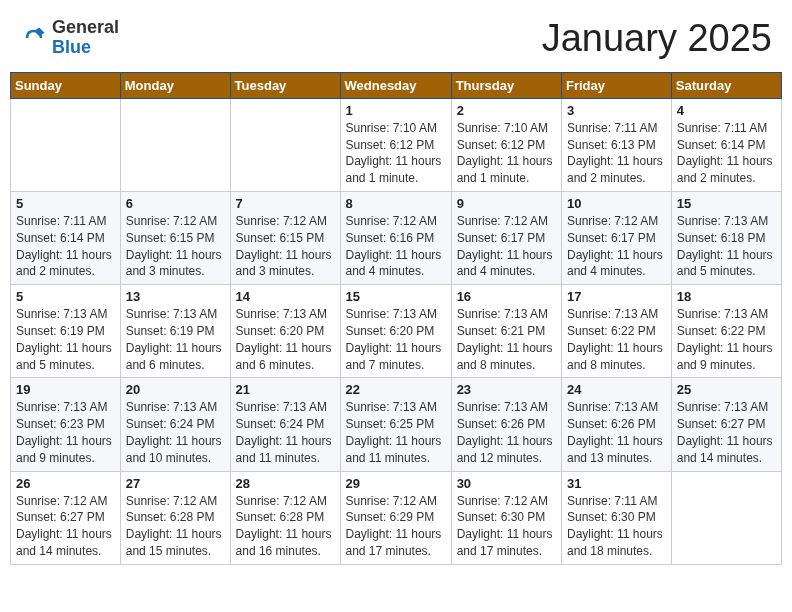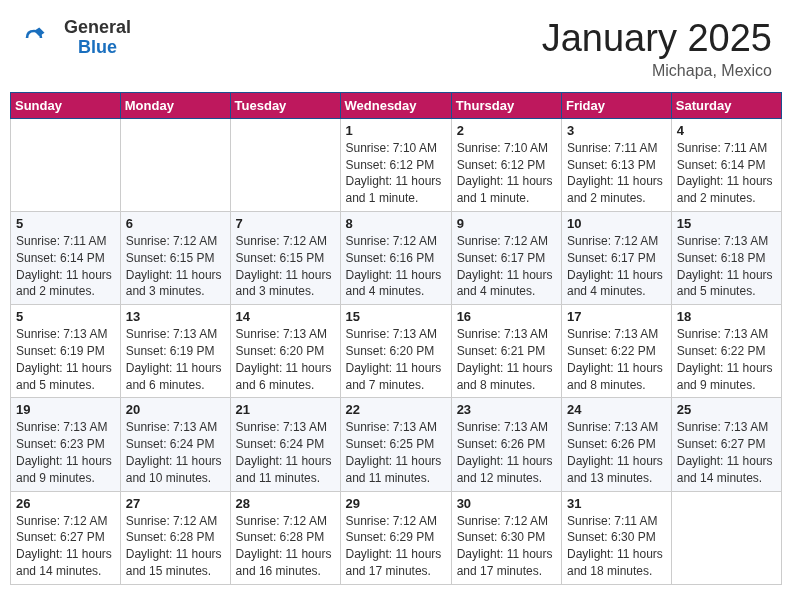--- a/index.html
+++ b/index.html
@@ -12,22 +12,21 @@
     }
     .header {
       display: flex;
       align-items: flex-start;
       justify-content: space-between;
       padding: 8px 10px 4px 10px;
     }
     .logo {
       display: flex;
       align-items: center;
-      gap: 16px;
-      text-align: center;
+      gap: 4px;
     }
     .logo-text {
       font-size: 18px;
       font-weight: bold;
       line-height: 1.1;
     }
     .logo-general { color: #333; }
     .logo-blue { color: #1a6fbe; margin-top: 8px; }
     .logo-icon {
       width: 28px;
@@ -46,21 +45,21 @@
       font-size: 16px;
       color: #555;
       margin-top: 2px;
     }
     .calendar {
       width: 100%;
       border-collapse: collapse;
       margin-top: 8px;
     }
     .calendar th {
-      background: #be185d;
+      background: #a16207;
       color: #fff;
       font-size: 13px;
       padding: 5px 4px;
       text-align: left;
       border: 1px solid #1a5090;
     }
     .calendar td {
       border: 1px solid #ccc;
       vertical-align: top;
       padding: 4px 5px;
@@ -96,21 +95,20 @@
       <path d="M8 16 Q8 8 16 8 Q24 8 24 16" fill="none" stroke="#1a6fbe" stroke-width="3"></path>
       <path d="M16 8 L22 4 L28 10 L22 14 Z" fill="#1a6fbe"></path>
     </svg>
     <div class="logo-text">
       <span class="logo-general">General</span><br>
       <span class="logo-blue">Blue</span>
     </div>
   </div>
   <div class="title-block">
     <div class="month-title">January 2025</div>
-    <div class="location">Michapa, Mexico</div>
   </div>
 </div>
 
 <table class="calendar">
   <thead>
     <tr>
       <th>Sunday</th>
       <th>Monday</th>
       <th>Tuesday</th>
       <th>Wednesday</th>

